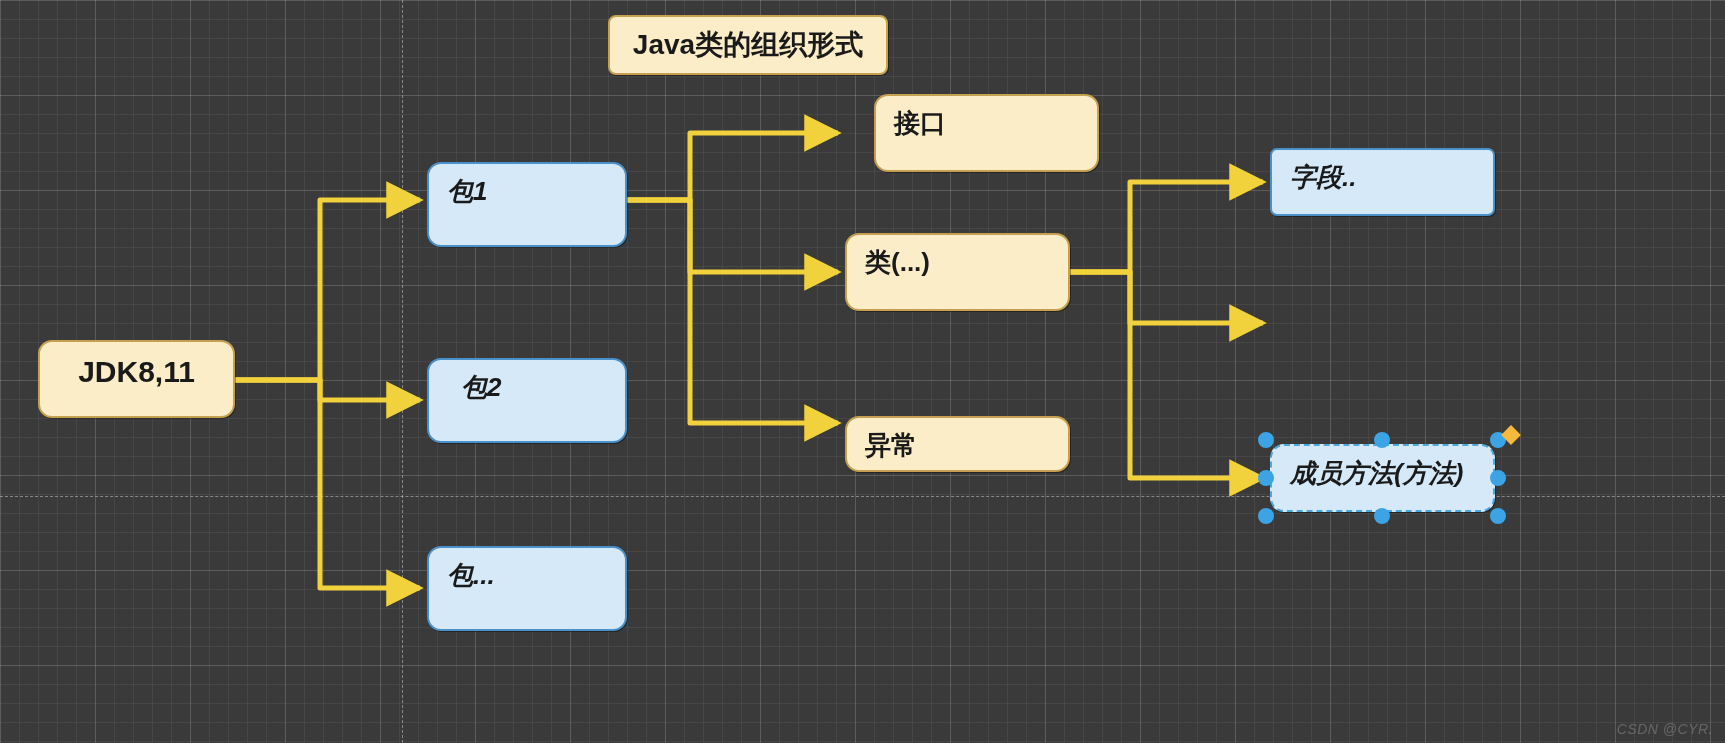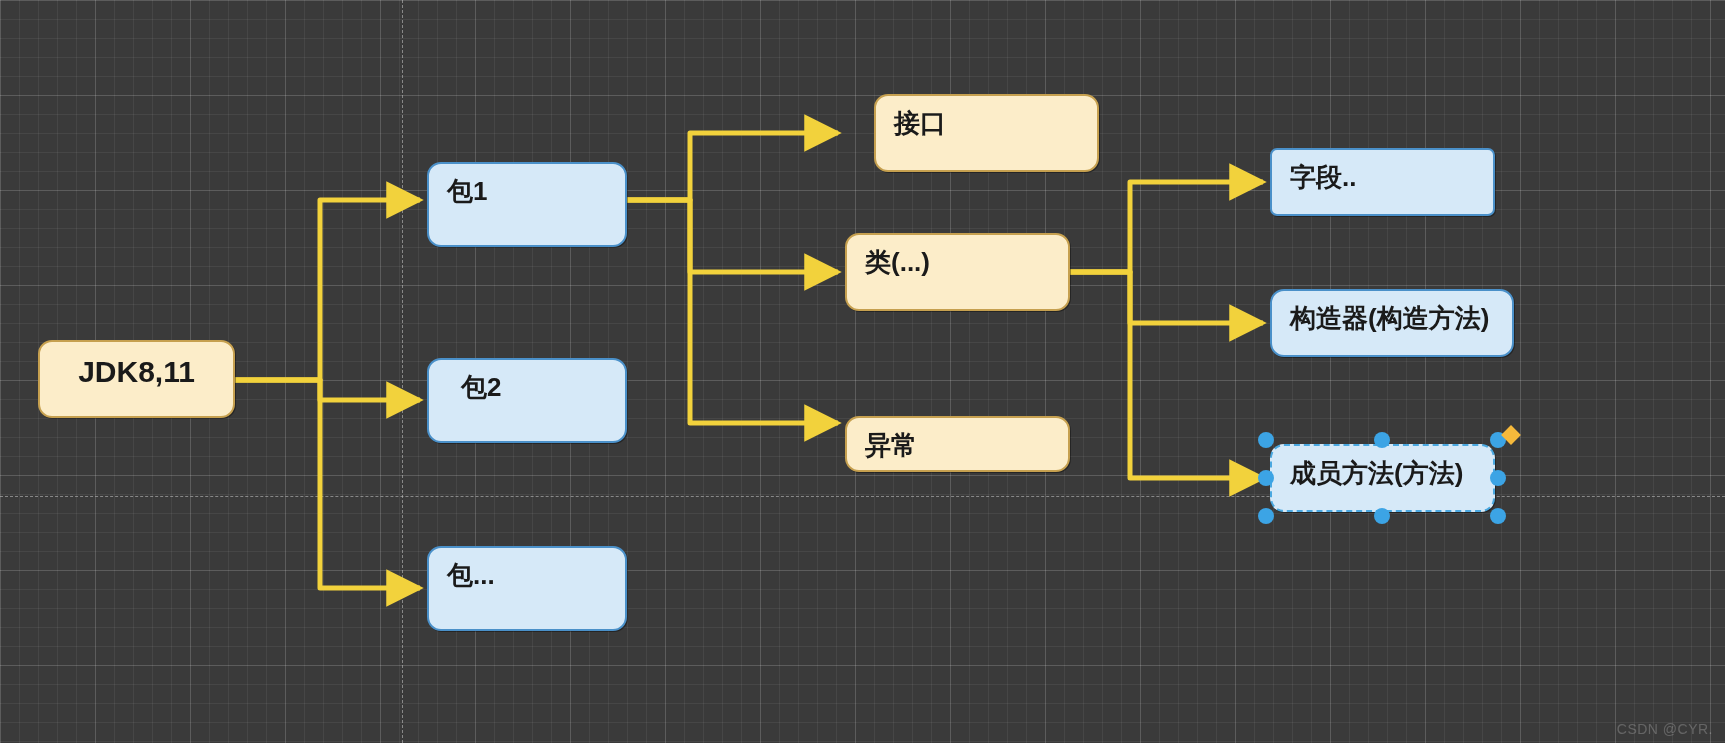--- a/index.html
+++ b/index.html
@@ -34,20 +34,21 @@
     font-weight: 700;
     color: #1a1a1a;
     display: flex;
     align-items: flex-start;
     line-height: 1.2;
     box-shadow: 1px 1px 0 rgba(0,0,0,0.35);
   }
   .node.blue {
     background: #D6E9F8;
     border: 2px solid #4a90c9;
+    font-style: italic;
   }
   .node.cream {
     background: #FCEDC9;
     border: 2px solid #C6A04F;
   }
   .node.title {
     border-radius: 8px;
     justify-content: center;
     align-items: center;
     font-size: 28px;
@@ -78,20 +79,21 @@
     pointer-events: none;
   }
   .watermark {
     position: absolute;
     right: 12px;
     bottom: 6px;
     font-size: 14px;
     color: rgba(255,255,255,0.22);
     font-family: Arial, sans-serif;
     letter-spacing: 0.5px;
+    font-style: italic;
   }
 </style>
 </head>
 <body>
 
 <div class="canvas">
 
   <div class="guide-h" style="top:496px;"></div>
   <div class="guide-v" style="left:402px;"></div>
 
@@ -110,20 +112,23 @@
       <path d="M627 200 H690 V133 H838"></path>
       <path d="M627 200 H690 V272 H838"></path>
       <path d="M627 200 H690 V423 H838"></path>
 
       <path d="M1070 272 H1130 V182 H1263"></path>
       <path d="M1070 272 H1130 V323 H1263"></path>
       <path d="M1070 272 H1130 V478 H1263"></path>
     </g>
   </svg>
 
+  <div class="node cream title" style="left:608px; top:15px; width:280px; height:60px;">
+    <span>Java类的组织形式</span>
+  </div>
 
   <div class="node cream" style="left:38px; top:340px; width:197px; height:78px; justify-content:center; font-size:30px;">
     <span>JDK8,11</span>
   </div>
 
   <div class="node blue" style="left:427px; top:162px; width:200px; height:85px;">
     <span>包1</span>
   </div>
   <div class="node blue" style="left:427px; top:358px; width:200px; height:85px;padding-left:32px;">
     <span>包2</span>
@@ -138,23 +143,20 @@
   <div class="node cream" style="left:845px; top:233px; width:225px; height:78px;">
     <span>类(...)</span>
   </div>
   <div class="node cream" style="left:845px; top:384px; width:225px; height:56px;margin-top:32px;">
     <span>异常</span>
   </div>
 
   <div class="node blue" style="left:1270px; top:148px; width:225px; height:68px;border-radius:7px;">
     <span>字段..</span>
   </div>
-  <div class="node blue" style="left:1270px; top:289px; width:244px; height:68px;">
-    <span>构造器(构造方法)</span>
-  </div>
   <div class="node blue selected" style="left:1270px; top:444px; width:225px; height:68px;">
     <span>成员方法(方法)</span>
   </div>
 
   <div class="sel-handle" style="left:1258px; top:432px;"></div>
   <div class="sel-handle" style="left:1374px; top:432px;"></div>
   <div class="sel-handle" style="left:1490px; top:432px;"></div>
   <div class="sel-handle" style="left:1258px; top:470px;"></div>
   <div class="sel-handle" style="left:1490px; top:470px;"></div>
   <div class="sel-handle" style="left:1258px; top:508px;"></div>

